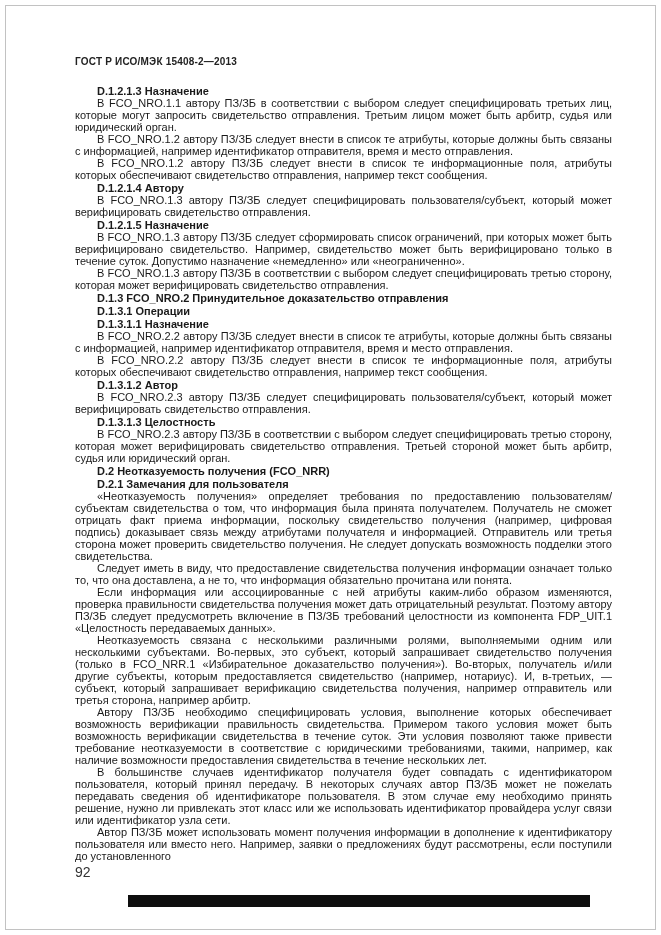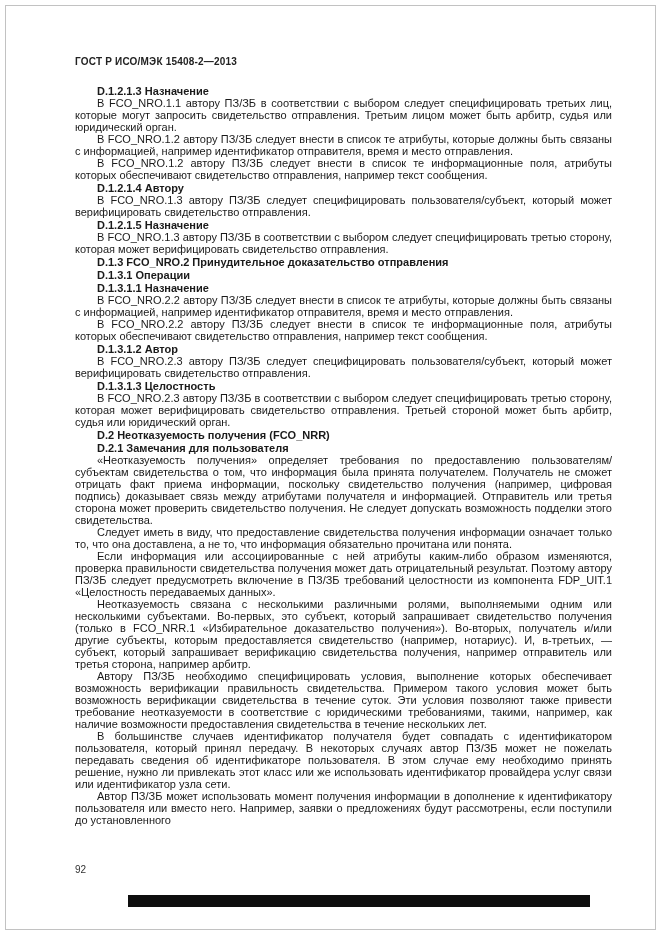--- a/index.html
+++ b/index.html
@@ -43,21 +43,21 @@
   }
   .textcol p.heading {
     font-weight: bold;
     text-align: left;
     margin-top: 1px;
   }
   .pagenum {
     position: absolute;
     left: 75px;
     top: 864px;
-    font-size: 10px;
+    font-size: 14px;
     color: #333;
   }
   .blackbar {
     position: absolute;
     left: 128px;
     top: 895px;
     width: 462px;
     height: 12px;
     background: #0e0e0e;
   }
@@ -69,20 +69,21 @@
   <div class="frame"></div>
   <div class="doc-header">ГОСТ Р ИСО/МЭК 15408-2—2013</div>
   <div class="textcol" id="doc-body">
       <p class="heading">D.1.2.1.3 Назначение</p>
       <p class="para">В FCO_NRO.1.1 автору ПЗ/ЗБ в соответствии с выбором следует специфицировать третьих лиц, которые могут запросить свидетельство отправления. Третьим лицом может быть арбитр, судья или юридический орган.</p>
       <p class="para">В FCO_NRO.1.2 автору ПЗ/ЗБ следует внести в список те атрибуты, которые должны быть связаны с информацией, например идентификатор отправителя, время и место отправления.</p>
       <p class="para">В FCO_NRO.1.2 автору ПЗ/ЗБ следует внести в список те информационные поля, атрибуты которых обеспечивают свидетельство отправления, например текст сообщения.</p>
       <p class="heading">D.1.2.1.4 Автору</p>
       <p class="para">В FCO_NRO.1.3 автору ПЗ/ЗБ следует специфицировать пользователя/субъект, который может верифицировать свидетельство отправления.</p>
       <p class="heading">D.1.2.1.5 Назначение</p>
+      <p class="para">В FCO_NRO.1.3 автору ПЗ/ЗБ следует сформировать список ограничений, при которых может быть верифицировано свидетельство. Например, свидетельство может быть верифицировано только в течение суток. Допустимо назначение «немедленно» или «неограниченно».</p>
       <p class="para">В FCO_NRO.1.3 автору ПЗ/ЗБ в соответствии с выбором следует специфицировать третью сторону, которая может верифицировать свидетельство отправления.</p>
       <p class="heading">D.1.3 FCO_NRO.2 Принудительное доказательство отправления</p>
       <p class="heading">D.1.3.1 Операции</p>
       <p class="heading">D.1.3.1.1 Назначение</p>
       <p class="para">В FCO_NRO.2.2 автору ПЗ/ЗБ следует внести в список те атрибуты, которые должны быть связаны с информацией, например идентификатор отправителя, время и место отправления.</p>
       <p class="para">В FCO_NRO.2.2 автору ПЗ/ЗБ следует внести в список те информационные поля, атрибуты которых обеспечивают свидетельство отправления, например текст сообщения.</p>
       <p class="heading">D.1.3.1.2 Автор</p>
       <p class="para">В FCO_NRO.2.3 автору ПЗ/ЗБ следует специфицировать пользователя/субъект, который может верифицировать свидетельство отправления.</p>
       <p class="heading">D.1.3.1.3 Целостность</p>
       <p class="para">В FCO_NRO.2.3 автору ПЗ/ЗБ в соответствии с выбором следует специфицировать третью сторону, которая может верифицировать свидетельство отправления. Третьей стороной может быть арбитр, судья или юридический орган.</p>

